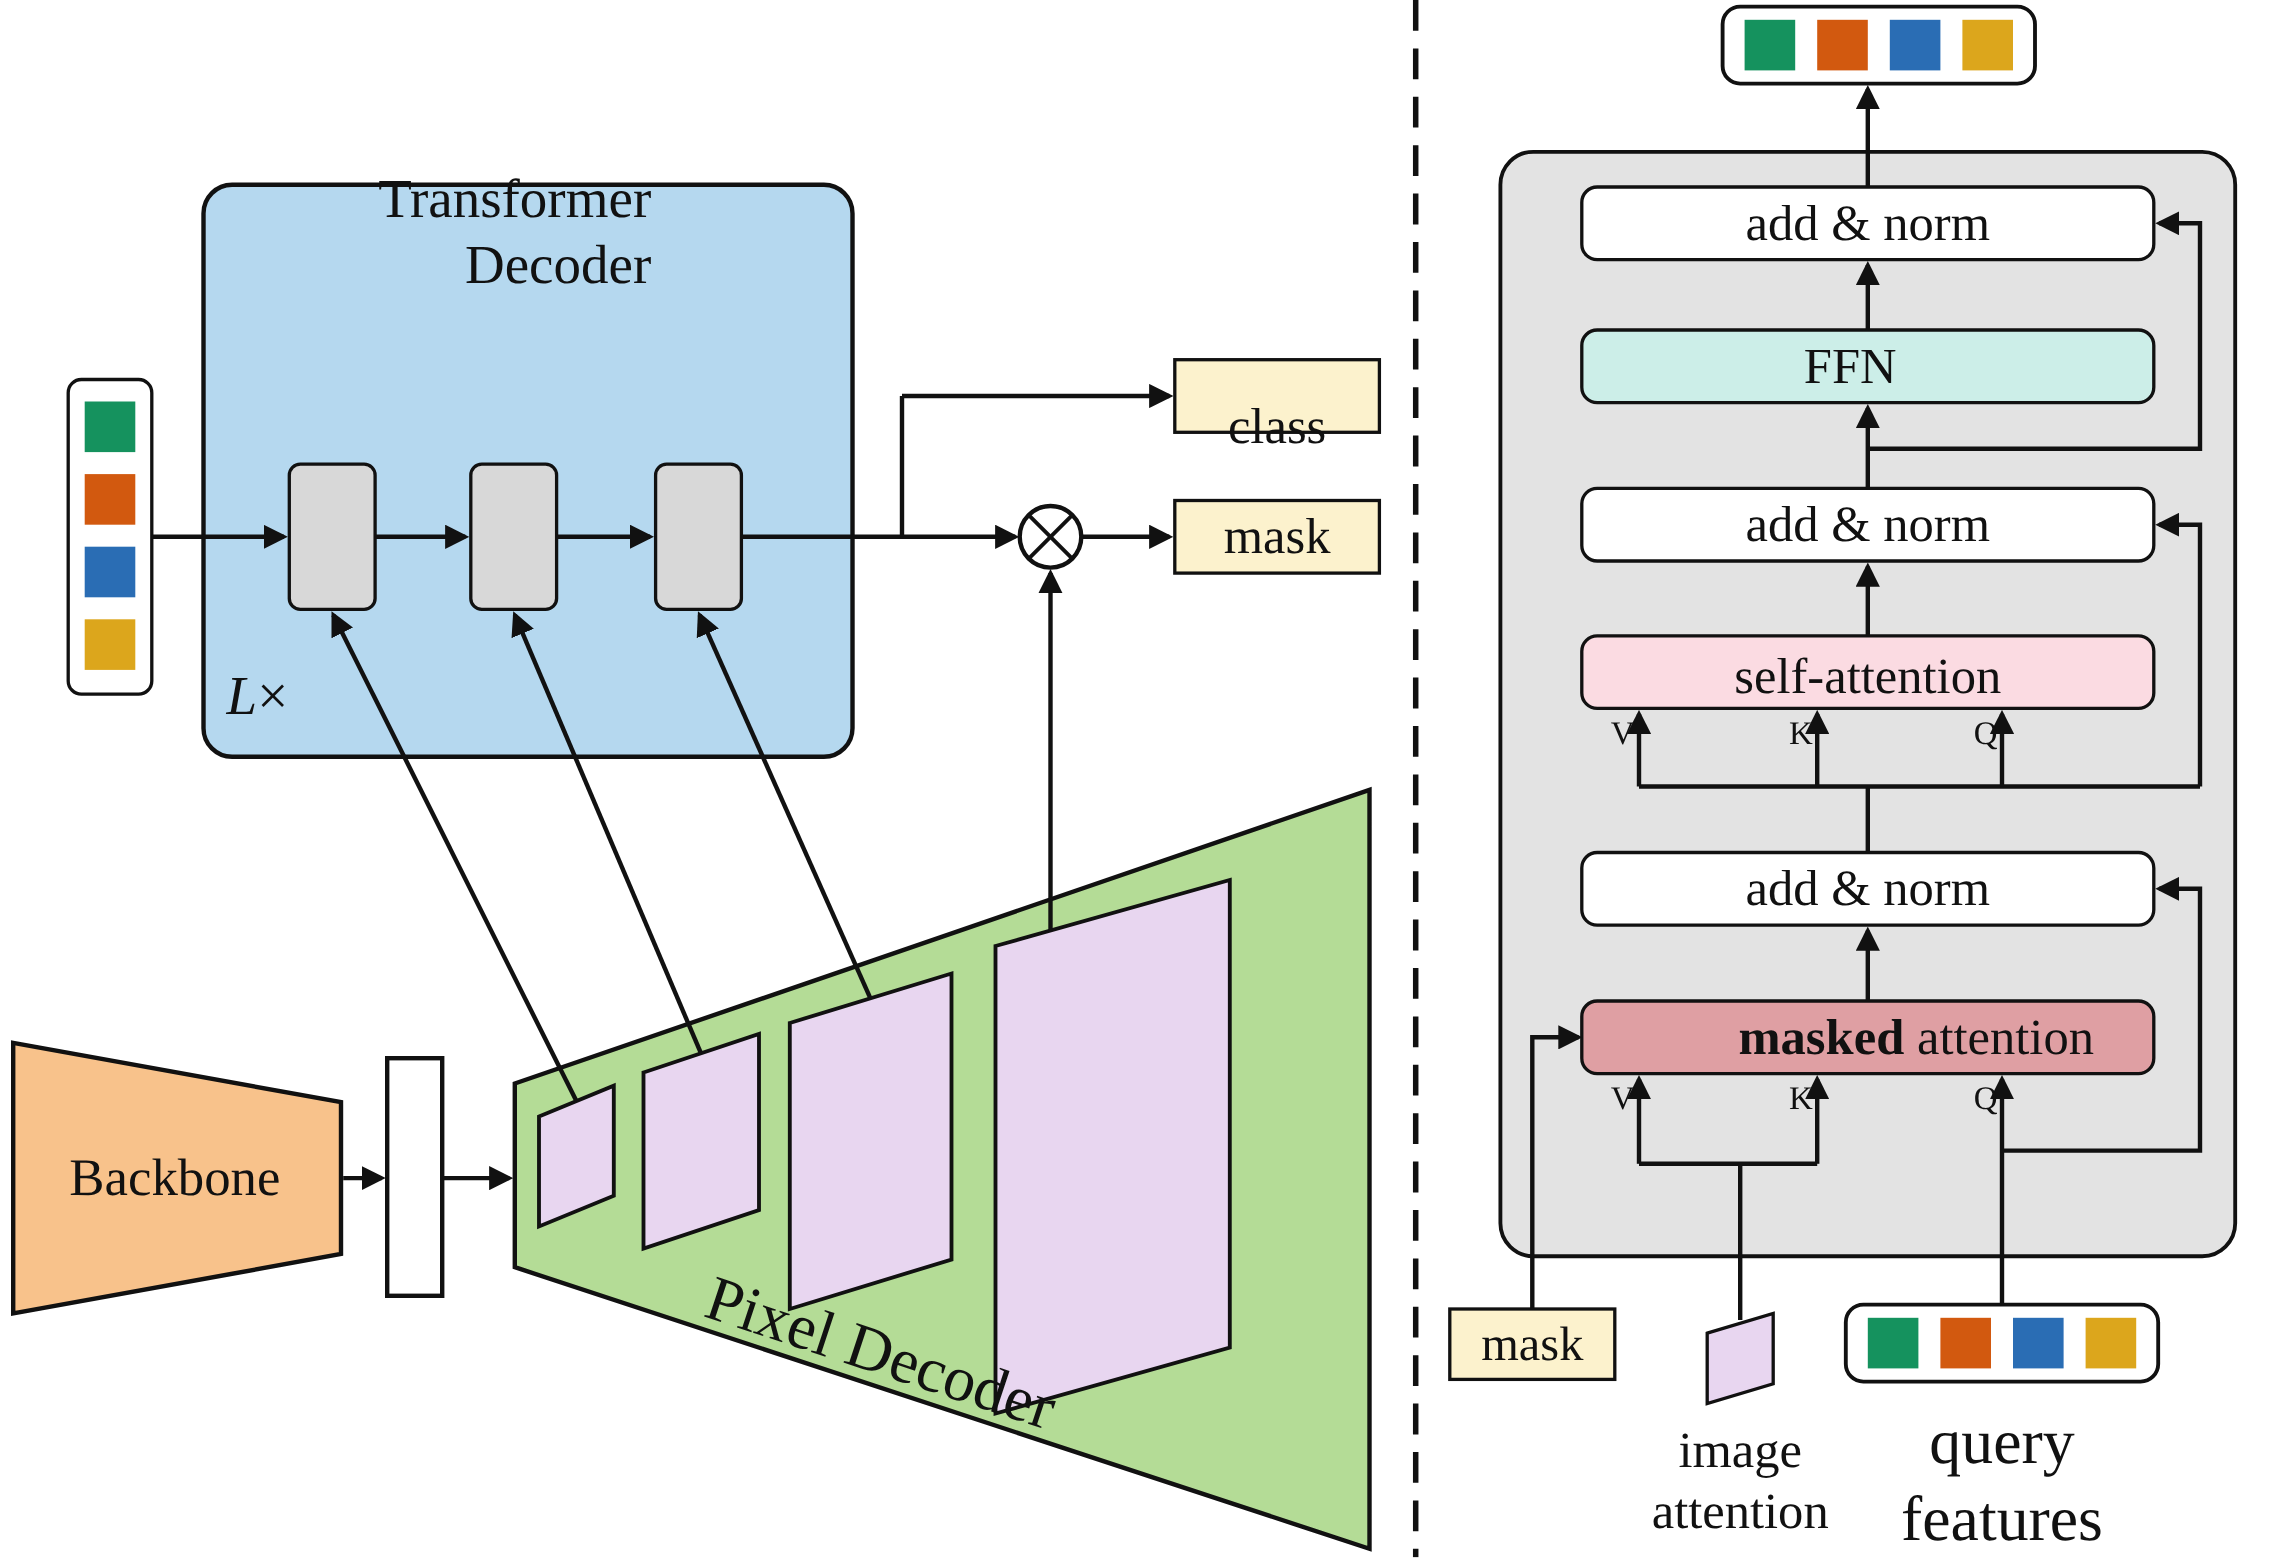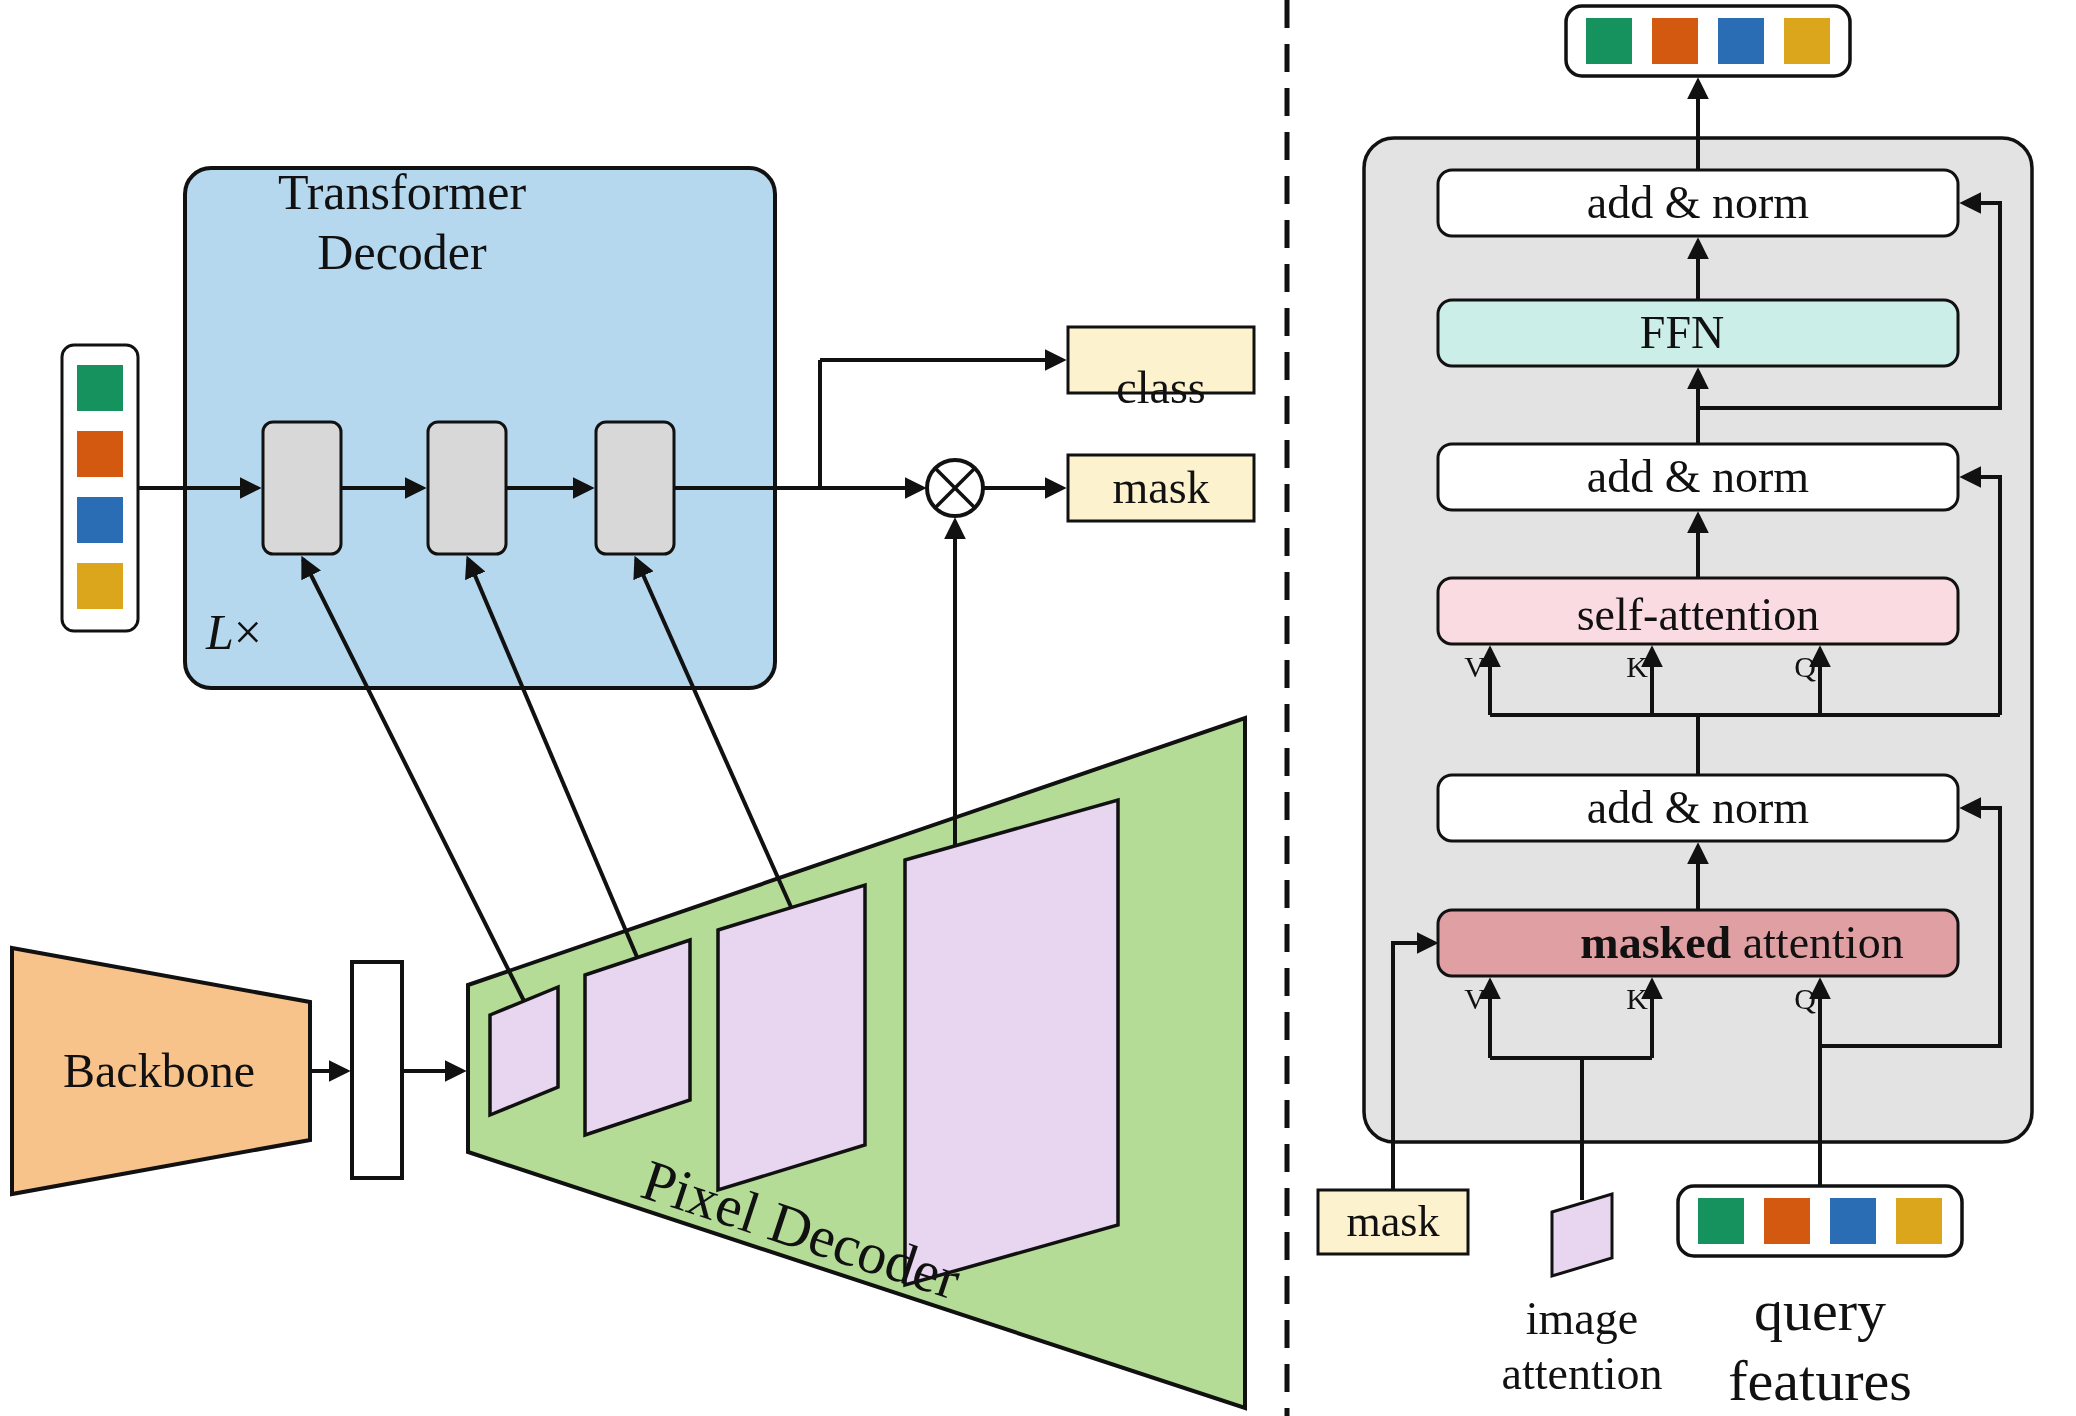--- a/index.html
+++ b/index.html
@@ -111,21 +111,21 @@
   <polyline points="2000,715 2000,477 1963,477" fill="none" stroke="#111" stroke-width="4" marker-end="url(#ah)"></polyline>
   <polyline points="1820,1046 2000,1046 2000,808 1963,808" fill="none" stroke="#111" stroke-width="4" marker-end="url(#ah)"></polyline>
   <line x1="1820" y1="1186" x2="1820" y2="981" stroke="#111" stroke-width="4" marker-end="url(#ah)"></line>
   <line x1="1582" y1="1200" x2="1582" y2="1058" stroke="#111" stroke-width="4"></line>
   <line x1="1490" y1="1058" x2="1652" y2="1058" stroke="#111" stroke-width="4"></line>
   <line x1="1490" y1="1058" x2="1490" y2="981" stroke="#111" stroke-width="4" marker-end="url(#ah)"></line>
   <line x1="1652" y1="1058" x2="1652" y2="981" stroke="#111" stroke-width="4" marker-end="url(#ah)"></line>
   <polyline points="1393,1190 1393,943 1435,943" fill="none" stroke="#111" stroke-width="4" marker-end="url(#ah)"></polyline>
 </svg>
 
-<div class="lbl" style="left:212px;top:150px;width:380px;height:130px;font-size:50px;justify-content:flex-start;align-items:flex-start;text-align:center;margin-top:12px;">Transformer Decoder</div>
+<div class="lbl" style="left:212px;top:150px;width:380px;height:130px;font-size:50px;justify-content:flex-start;align-items:flex-start;text-align:right;">Transformer Decoder</div>
 
 <div class="lbl" style="left:206px;top:602px;width:120px;height:60px;font-size:50px;justify-content:flex-start;">
   <span class="italic">L</span>
       <span>×</span>
 </div>
 
 <div class="lbl" style="left:1068px;top:327px;width:186px;height:66px;font-size:46px;margin-top:28px;">class</div>
 <div class="lbl" style="left:1068px;top:455px;width:186px;height:66px;font-size:46px;">mask</div>
 
 <div class="lbl" style="left:16px;top:1038px;width:286px;height:66px;font-size:48px;">Backbone</div>

